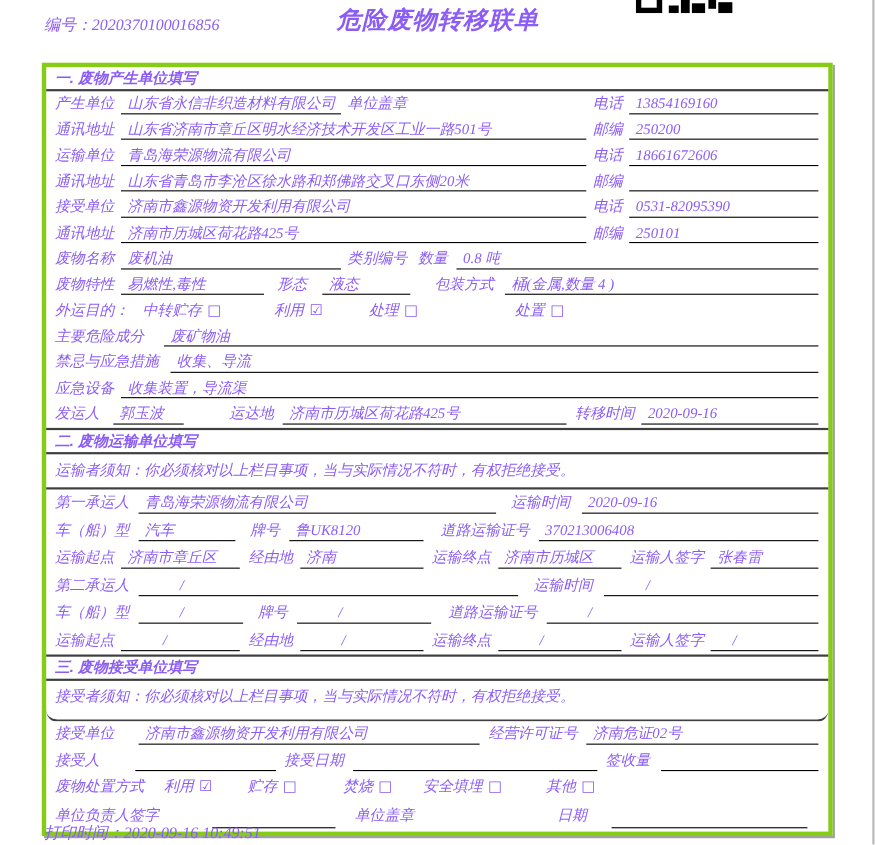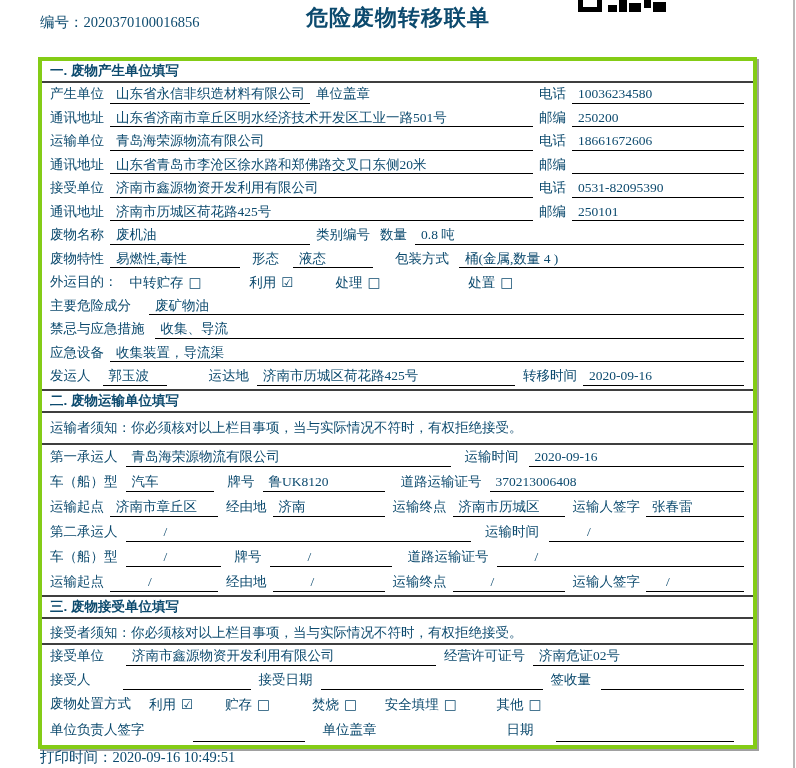--- a/index.html
+++ b/index.html
@@ -2,23 +2,24 @@
 <html><head>
 <meta charset="utf-8">
 <style>
   * { box-sizing: border-box; margin: 0; padding: 0; }
   html,body { background:#ffffff; }
   .page {
     position: relative;
     width: 796px; height: 768px;
     background: #ffffff;
     font-family: "Liberation Serif", "DejaVu Serif", serif;
-    color: #0c4a6e;
+    color: #8b5cf6;
     font-size: 13.5px;
     overflow: hidden;
+    font-style: italic;
   }
   .win-edge { position:absolute; top:0; right:1px; width:2px; height:768px; background:#b9b9b9; }
 
   .hdr { position:relative; height:57px; }
   .serial { position:absolute; left:40px; top:13px; font-size:14.5px; white-space:nowrap; }
   .doc-title {
     position:absolute; left:0; right:0; top:3px; text-align:center;
     font-family:"Liberation Sans","DejaVu Sans",sans-serif;
     font-weight:bold; font-size:22px; letter-spacing:1px;
   }
@@ -40,21 +41,21 @@
   .sec-h.mid { border-top:2px solid #3f3f3f; }
 
   .row { display:flex; height:24px; line-height:22px; padding:0 9px 0 8px; white-space:nowrap; }
   .s1 .row { height:23.5px; }
   .s2 .row { height:25px; line-height:23px; }
   .s3 .row { height:24px; }
   .row.tall { height:28px; line-height:26px; }
 
   .notice { padding:0 8px; border-bottom:2px solid #3f3f3f; white-space:nowrap; }
   .notice.n2 { height:32px; line-height:30px; }
-  .notice.n3 { height:26px; line-height:28px; }
+  .notice.n3 { height:37px; line-height:28px;border-radius:10px; }
 
   .lbl { flex:none; }
   .ul {
     flex:none;
     border-bottom:1px solid #000;
     margin-bottom:3px; padding:0 2px 0 6px;
     white-space:nowrap; overflow:hidden;
   }
   .grow { flex:1 1 auto; }
   .ind { padding-left:38px; }
@@ -88,21 +89,21 @@
   <div class="tbl">
 
     <div class="s1">
       <div class="sec-h">一. 废物产生单位填写</div>
 
       <div class="row">
         <span class="lbl">产生单位</span>
         <span class="ul" style="width:200px;margin-left:6px">山东省永信非织造材料有限公司</span>
         <span class="lbl" style="margin-left:6px">单位盖章</span>
         <span class="lbl" style="margin-left:auto">电话</span>
-        <span class="ul" style="width:172px;margin-left:6px">10036234580</span>
+        <span class="ul" style="width:172px;margin-left:6px">13854169160</span>
       </div>
 
       <div class="row">
         <span class="lbl">通讯地址</span>
         <span class="ul grow" style="margin-left:6px">山东省济南市章丘区明水经济技术开发区工业一路501号</span>
         <span class="lbl" style="margin-left:6px">邮编</span>
         <span class="ul" style="width:172px;margin-left:6px">250200</span>
       </div>
 
       <div class="row">

